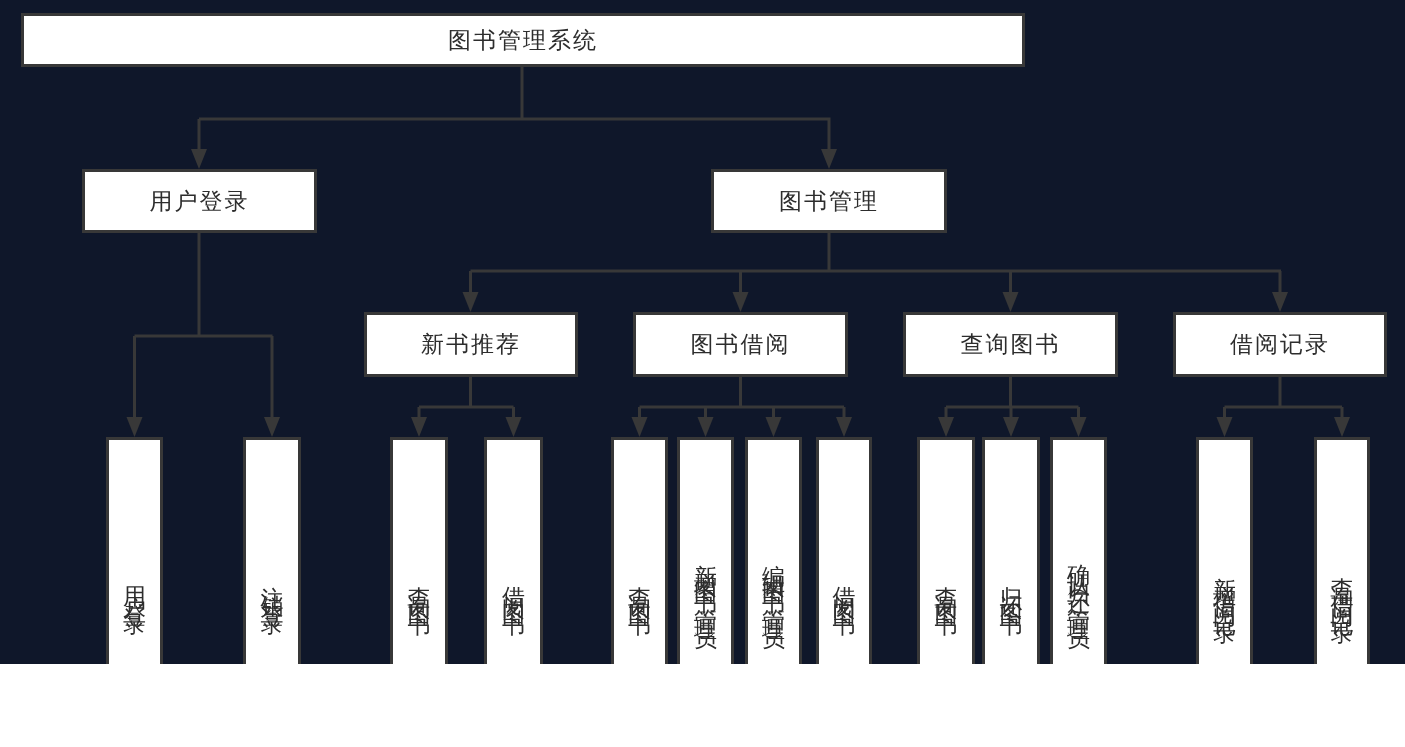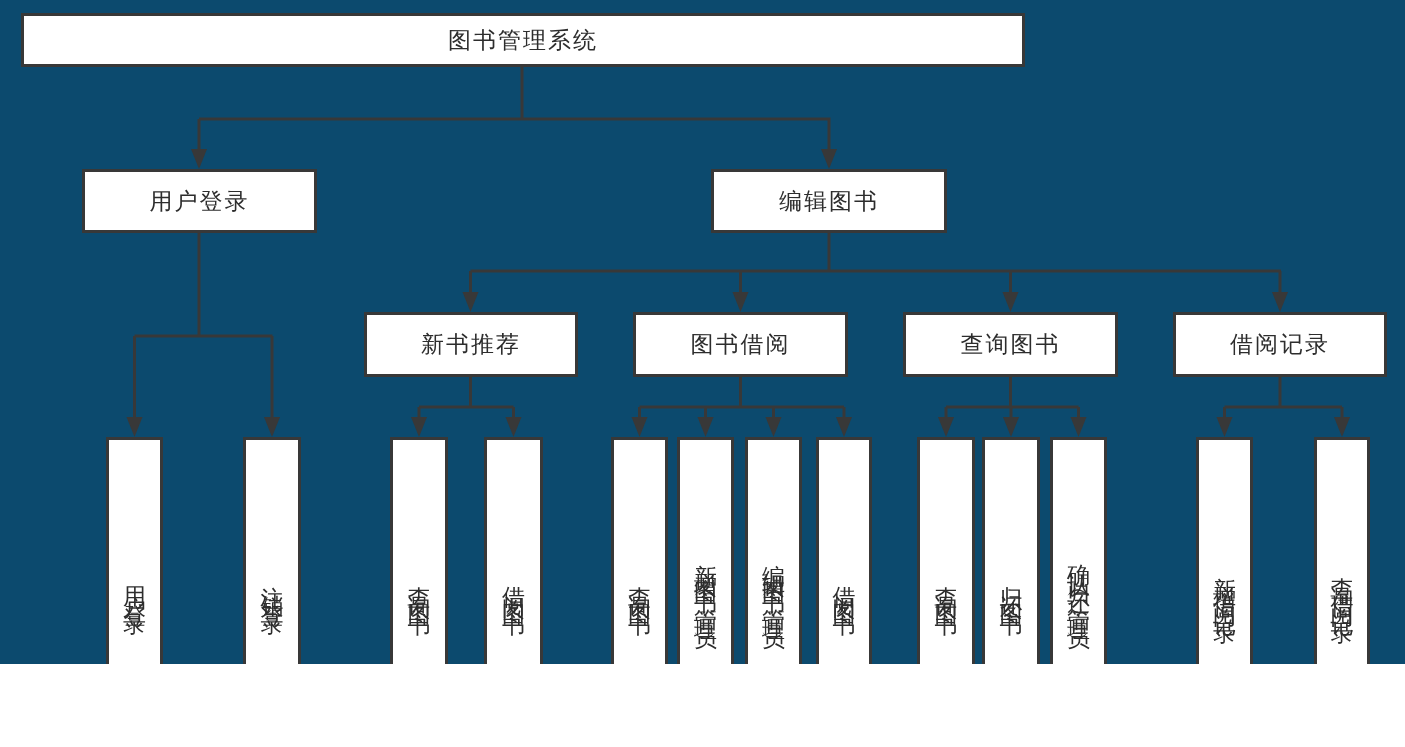--- a/index.html
+++ b/index.html
@@ -1,17 +1,17 @@
 <!DOCTYPE html>
 <html><head>
 <meta charset="utf-8">
 <style>
   html,body{margin:0;padding:0;background:#fff;}
   .stage{
-    position:relative;width:1405px;height:664px;background:#0c4a6e;
+    position:relative;width:1405px;height:664px;background:#0f172a;
     font-family:"Liberation Sans",sans-serif;overflow:hidden;
   }
   .box{
     position:absolute;box-sizing:border-box;border:3px solid #383838;
     background:#ffffff;display:flex;align-items:center;justify-content:center;
     color:#2d2d2d;
   }
   .hbox{font-size:23px;letter-spacing:2px;}
   .vbox span{
     writing-mode:vertical-rl;text-orientation:mixed;
@@ -89,21 +89,21 @@
   </svg>
 
   <div class="box hbox" style="left:21px;top:13px;width:1004px;height:54px">
     <span>图书管理系统</span>
   </div>
 
   <div class="box hbox" style="left:82px;top:169px;width:235px;height:64px">
     <span>用户登录</span>
   </div>
   <div class="box hbox" style="left:711px;top:169px;width:236px;height:64px">
-    <span>编辑图书</span>
+    <span>图书管理</span>
   </div>
 
   <div class="box hbox" style="left:633px;top:312px;width:215px;height:65px">
     <span>图书借阅</span>
   </div>
   <div class="box hbox" style="left:364px;top:312px;width:214px;height:65px">
     <span>新书推荐</span>
   </div>
   <div class="box hbox" style="left:903px;top:312px;width:215px;height:65px">
     <span>查询图书</span>

